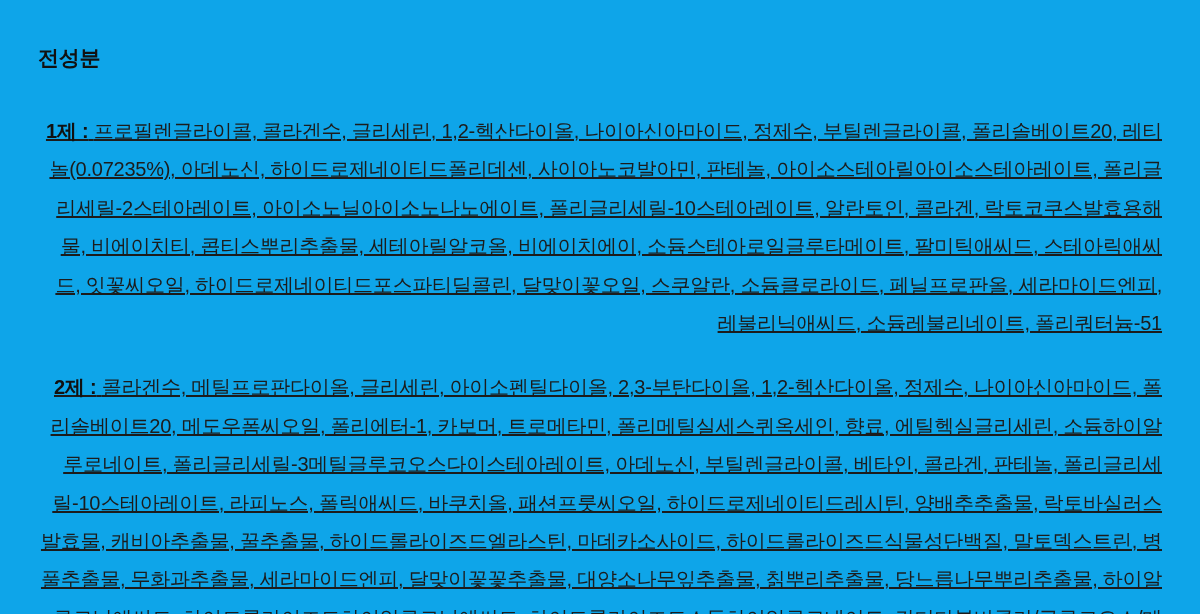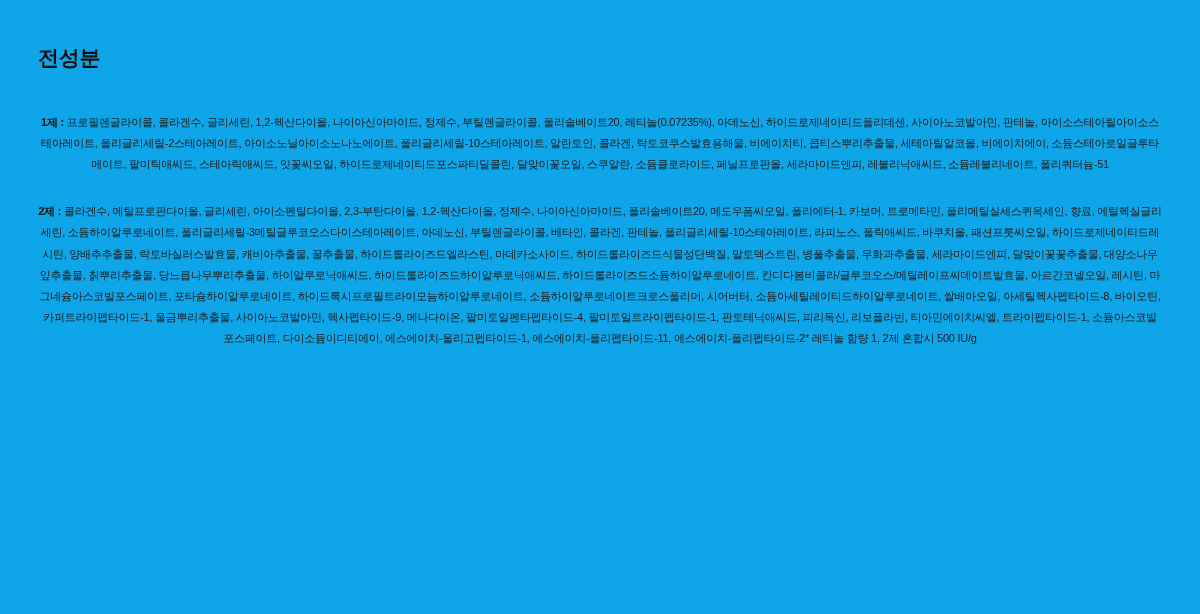--- a/index.html
+++ b/index.html
@@ -28,26 +28,27 @@
     color: #111111;
     margin: 0 0 40px 0;
   }
   .section {
     margin-bottom: 26px;
   }
   .section:last-child {
     margin-bottom: 0;
   }
   .section-body {
-    font-size: 11px;
+    font-size: 20px;
     line-height: 1.92;
     color: #1c1c1c;
     letter-spacing: -0.25px;
-    text-align: center;
+    text-align: right;
     word-break: break-all;
+    text-decoration: underline;
   }
   .section-label {
     font-weight: bold;
     color: #111111;
   }
   .section-text {
     font-weight: normal;
   }
 </style>
 </head>

